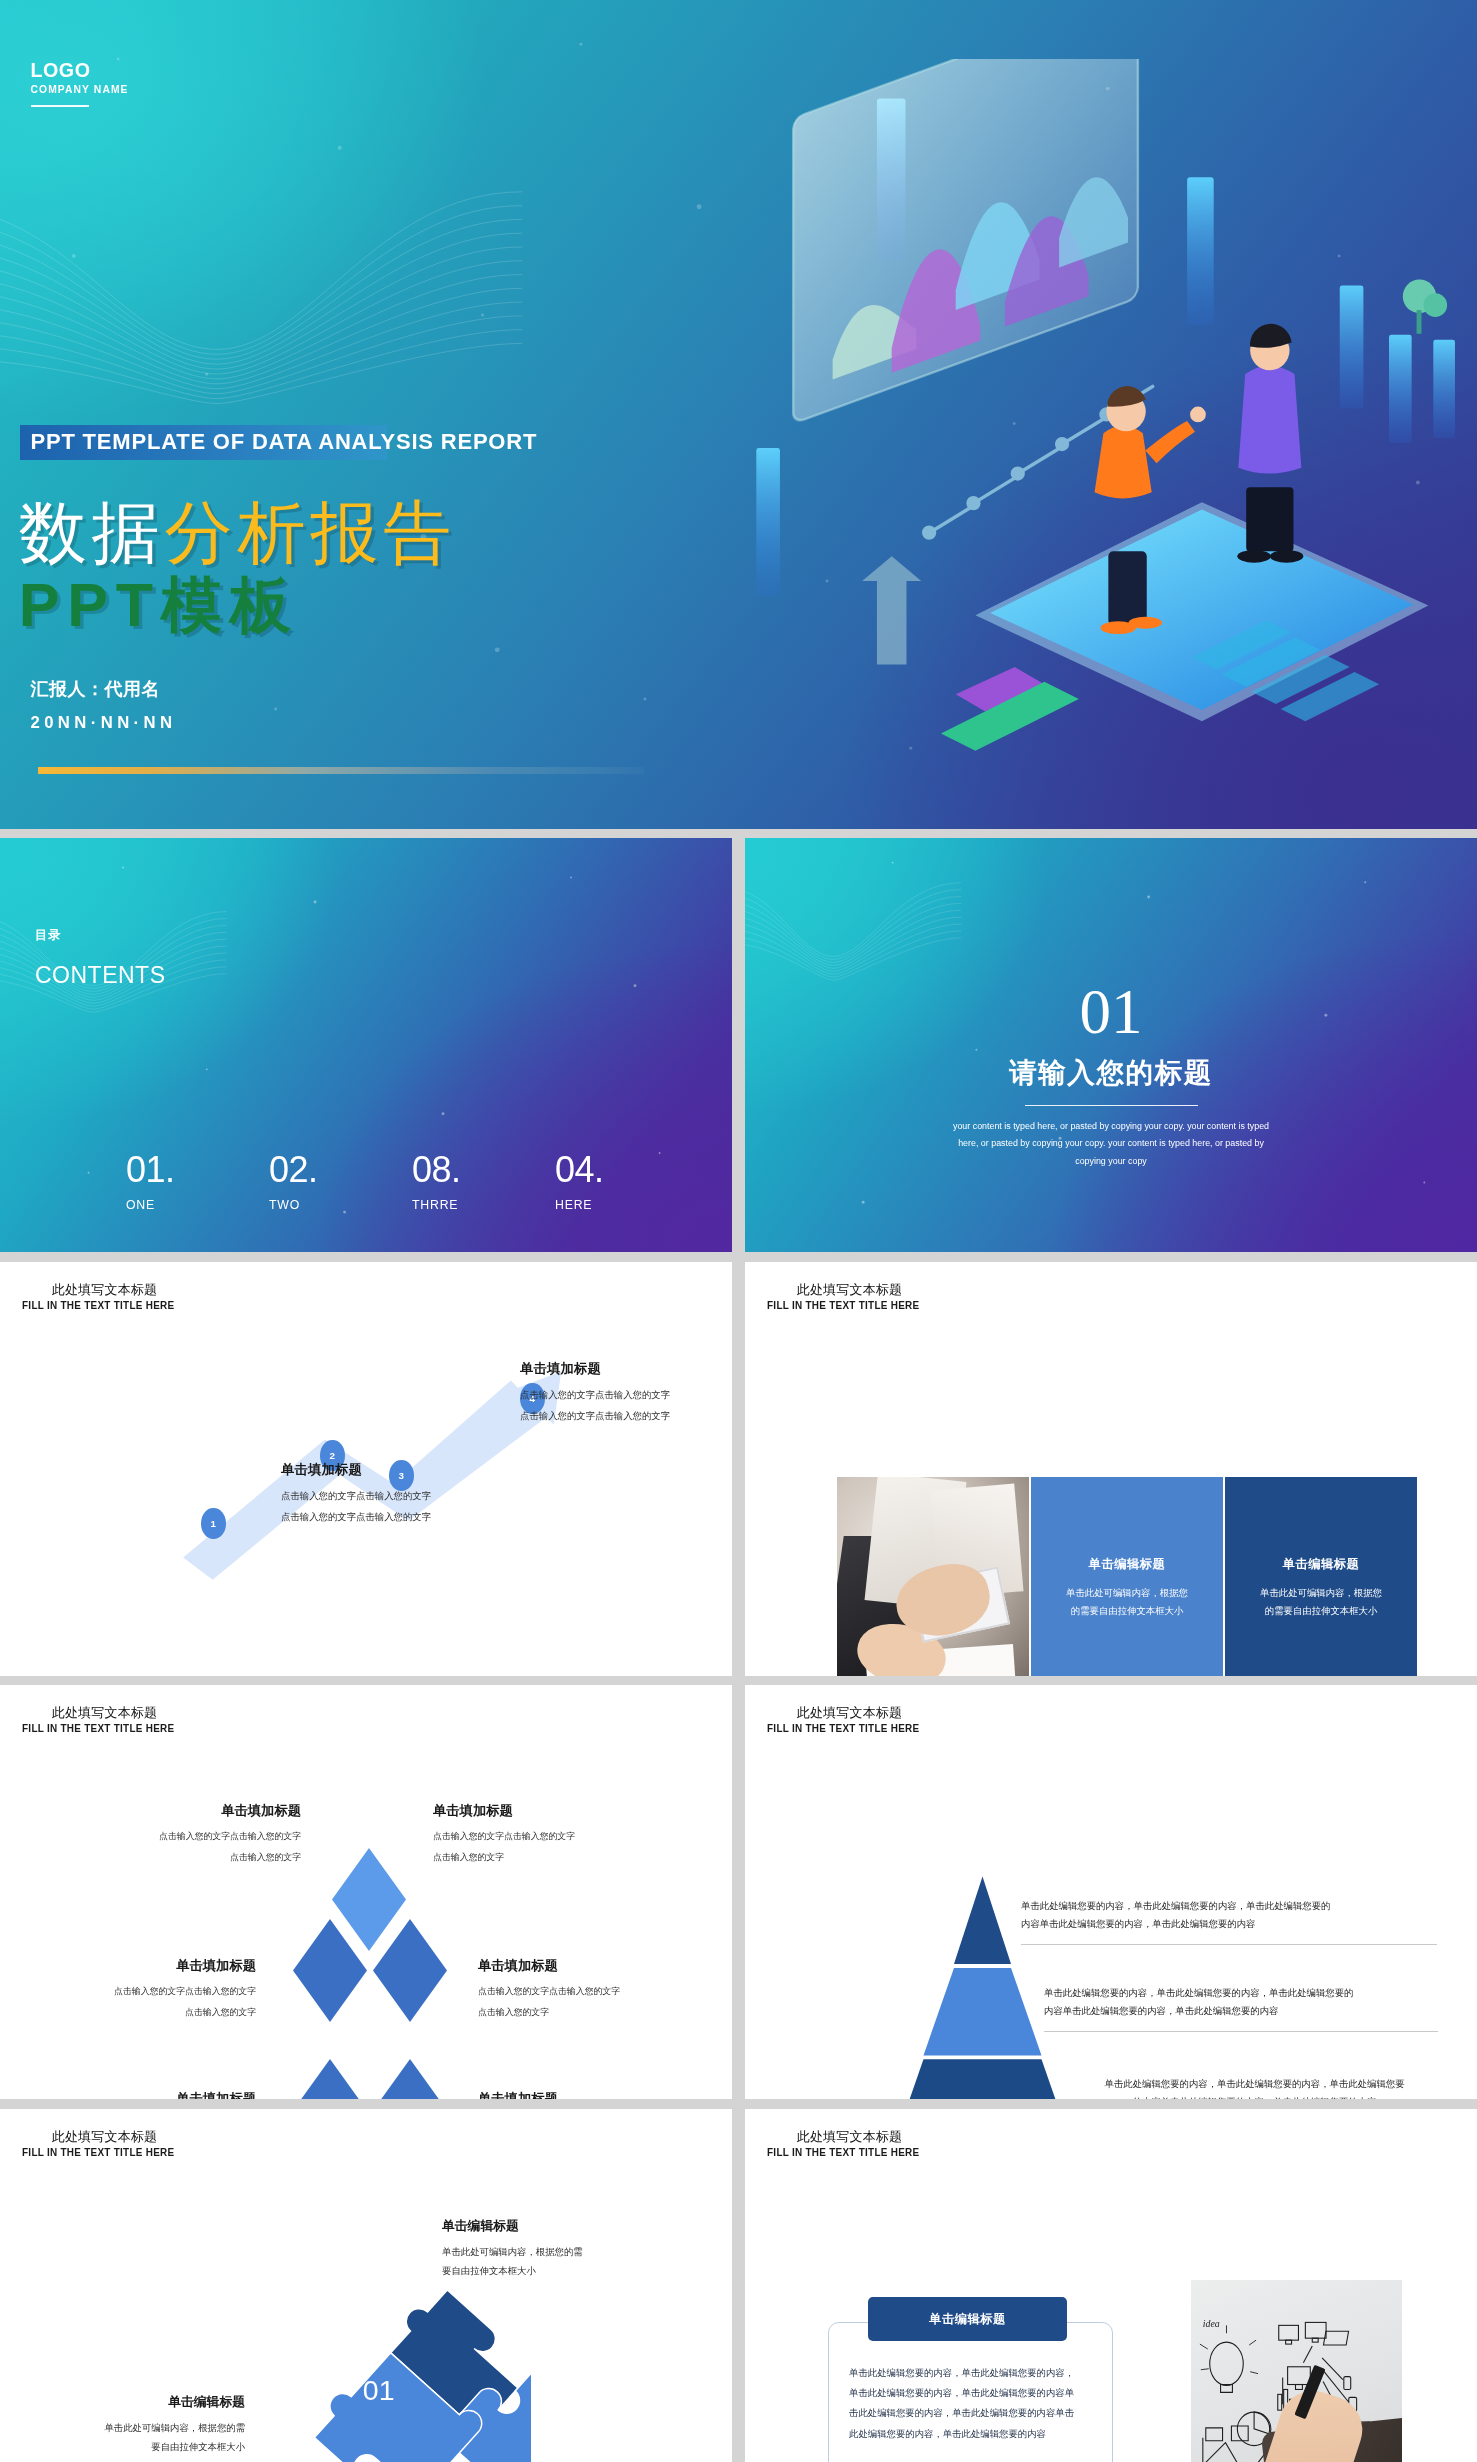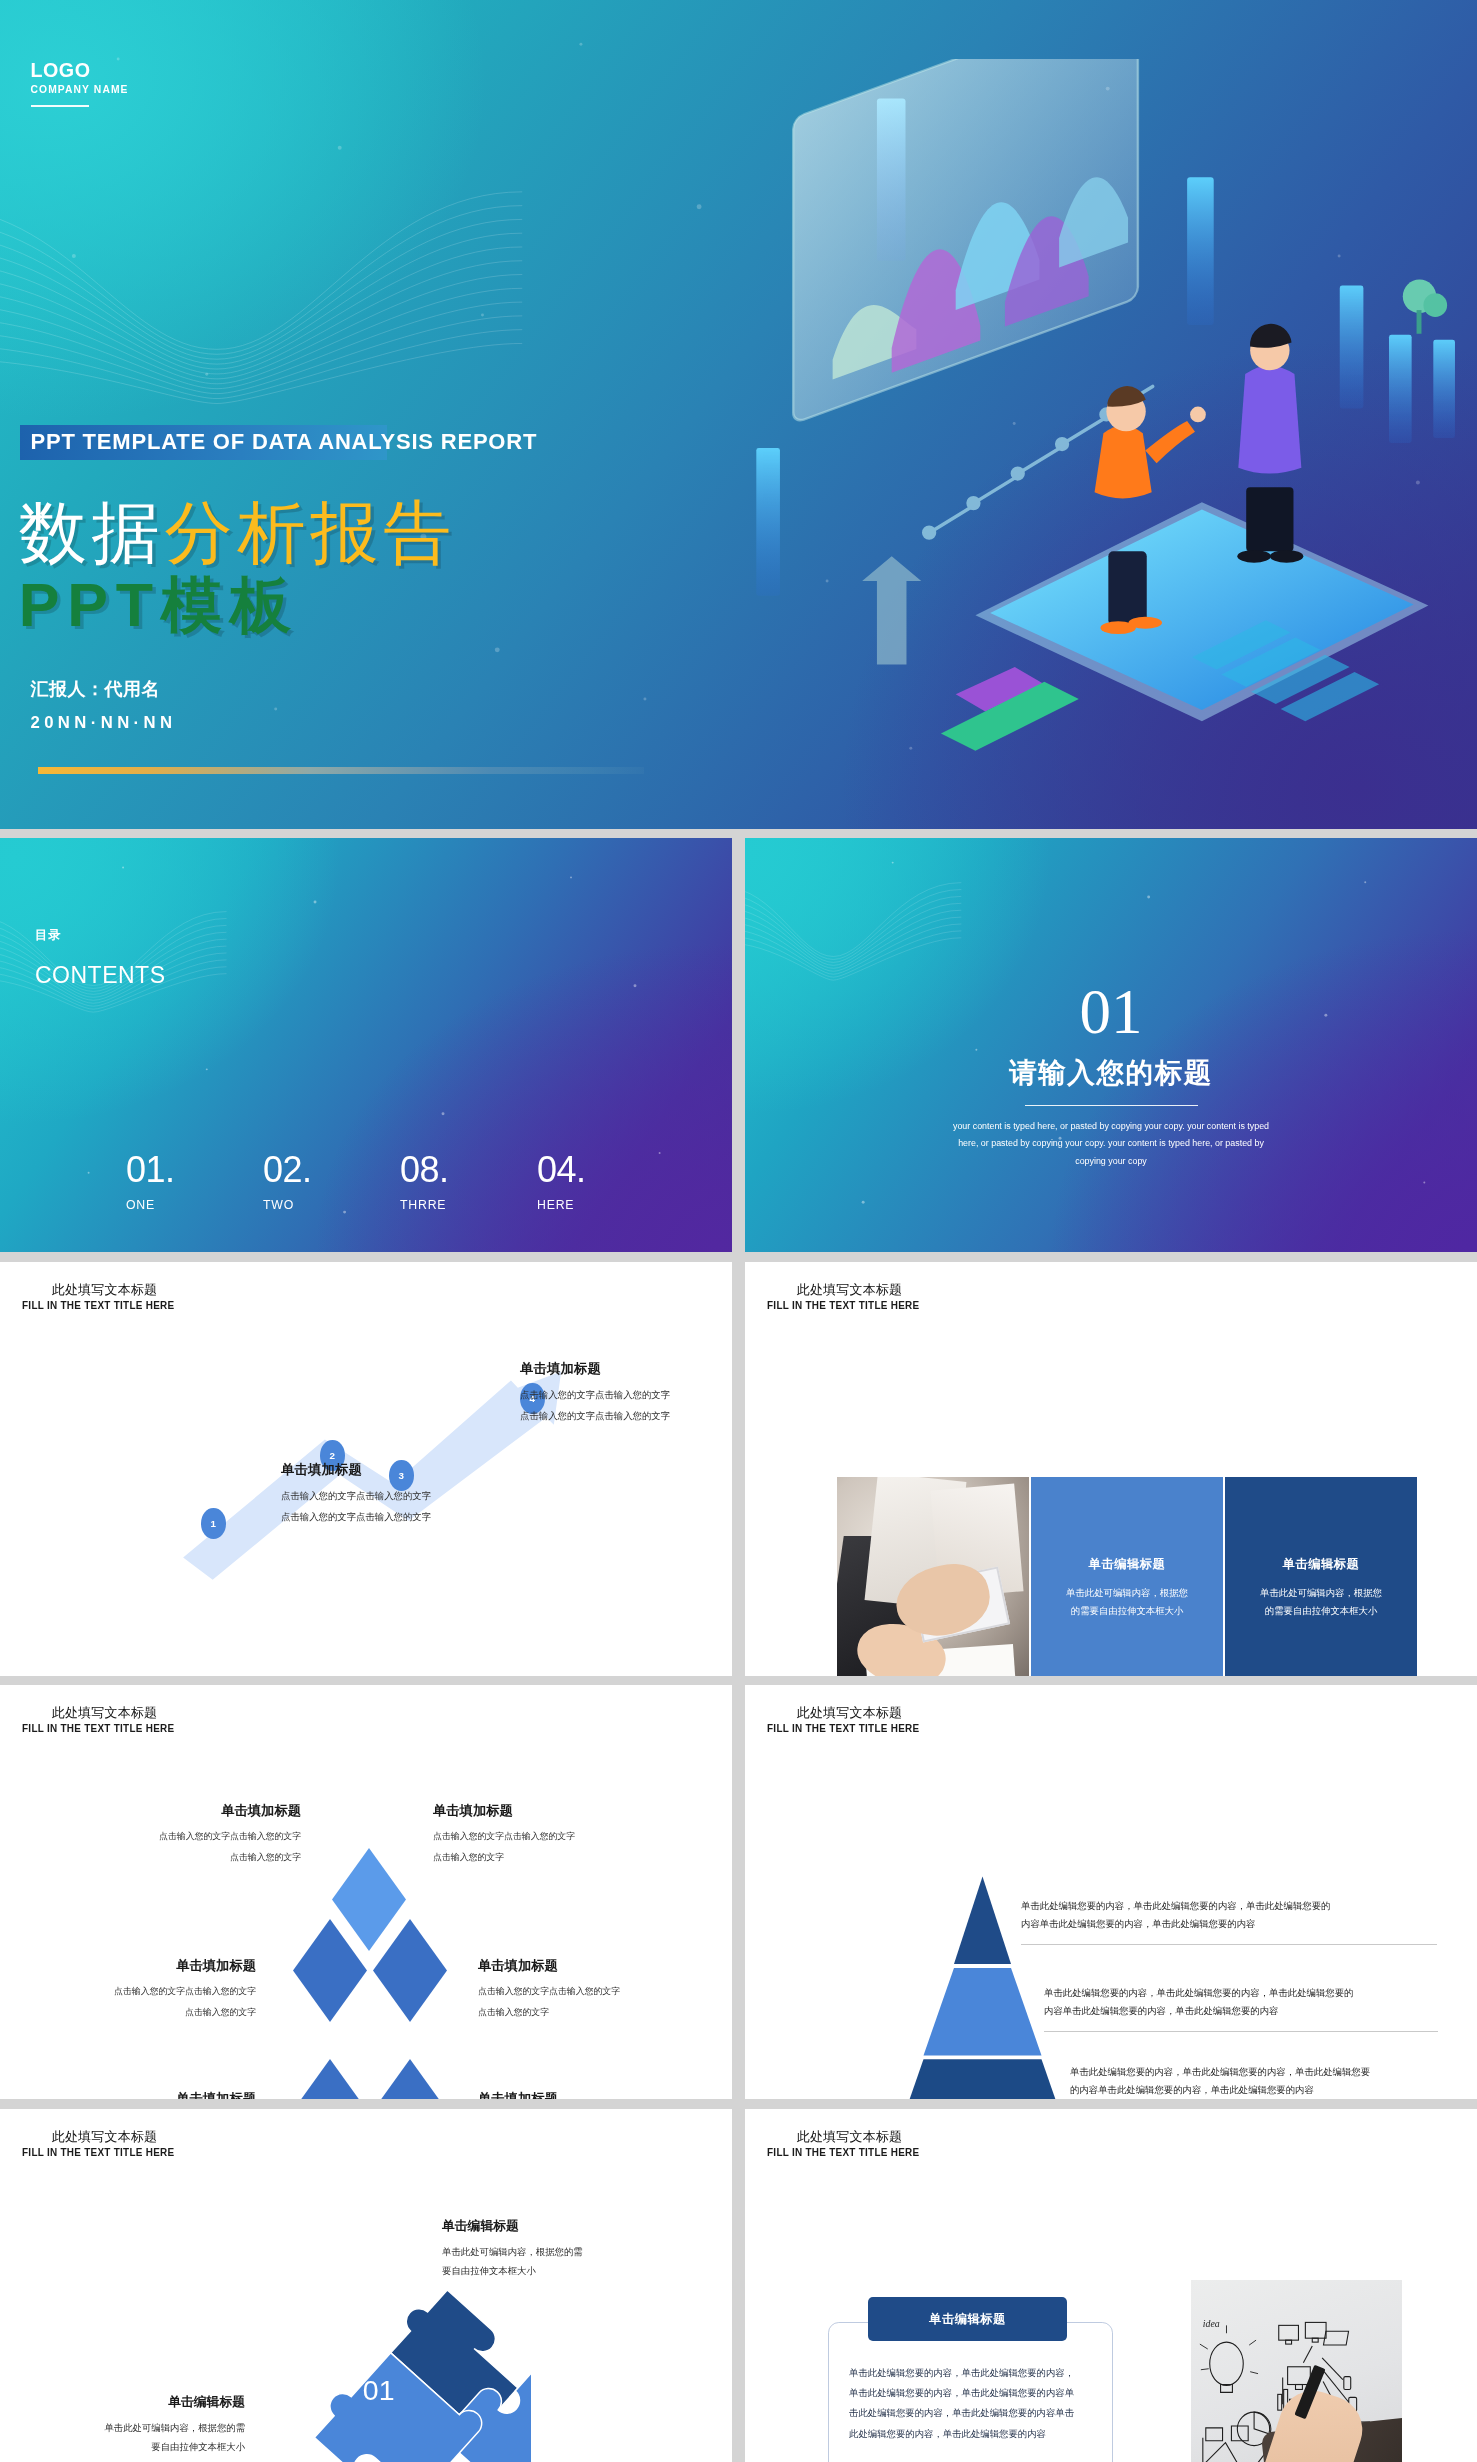--- a/index.html
+++ b/index.html
@@ -96,21 +96,21 @@
     position:absolute; inset:0;
     background:
       radial-gradient(ellipse 542px 443px at 2% 5%, #25cbd2 0%, rgba(37,203,210,0) 60%),
       radial-gradient(ellipse 591px 443px at 98% 98%, #5228a0 0%, rgba(82,40,160,0) 68%),
       linear-gradient(125deg,#23c7ce 0%, #1fa8c4 26%, #2f6fb4 56%, #4434a0 84%, #4a2a9a 100%);
   }
   .toc-waves { position:absolute; left:-14.8px; top:44px; width:276px; height:207px; opacity:.6; }
   .toc-head { position:absolute; left:35px; top:89px; color:#fff; }
   .toc-head .cn { font-size:12.3px; font-weight:700; letter-spacing:1px; }
   .toc-head .en { font-size:23px; font-weight:400; letter-spacing:0.5px; margin-top:18px; }
-  .toc-items { position:absolute; left:126px; top:315px; width:591px; display:flex; gap:8px; }
+  .toc-items { position:absolute; left:126px; top:315px; width:591px; display:flex; gap:14px; }
   .toc-item { width:129px; color:#fff; }
   .toc-num { font-size:36px; font-weight:300; line-height:.95; letter-spacing:-0.5px; }
   .toc-word { font-size:12.3px; font-weight:400; letter-spacing:0.8px; margin-top:10.8px; }
 
   
   .sec-bg {
     position:absolute; inset:0;
     background:
       radial-gradient(ellipse 492px 419px at 0% 4%, #25cbd2 0%, rgba(37,203,210,0) 62%),
       radial-gradient(ellipse 616px 468px at 99% 99%, #4f27a2 0%, rgba(79,39,162,0) 68%),
@@ -584,21 +584,21 @@
     <div class="pyr-row" style="top:212px;">
       <p>单击此处编辑您要的内容，单击此处编辑您要的内容，单击此处编辑您要的</p>
       <p>内容单击此处编辑您要的内容，单击此处编辑您要的内容</p>
       <div class="rule"></div>
     </div>
     <div class="pyr-row" style="top:299px; left:299px; width:394px;">
       <p>单击此处编辑您要的内容，单击此处编辑您要的内容，单击此处编辑您要的</p>
       <p>内容单击此处编辑您要的内容，单击此处编辑您要的内容</p>
       <div class="rule"></div>
     </div>
-    <div class="pyr-row" style="top:378px; left:325px; width:369px;">
+    <div class="pyr-row" style="top:390px; left:325px; width:369px;text-align:center;">
       <p>单击此处编辑您要的内容，单击此处编辑您要的内容，单击此处编辑您要</p>
       <p>的内容单击此处编辑您要的内容，单击此处编辑您要的内容</p>
 
     </div>
 
   </div>
 
   <div class="slide r5l">
     <div class="sl-title">
       <div class="cn">此处填写文本标题</div>

